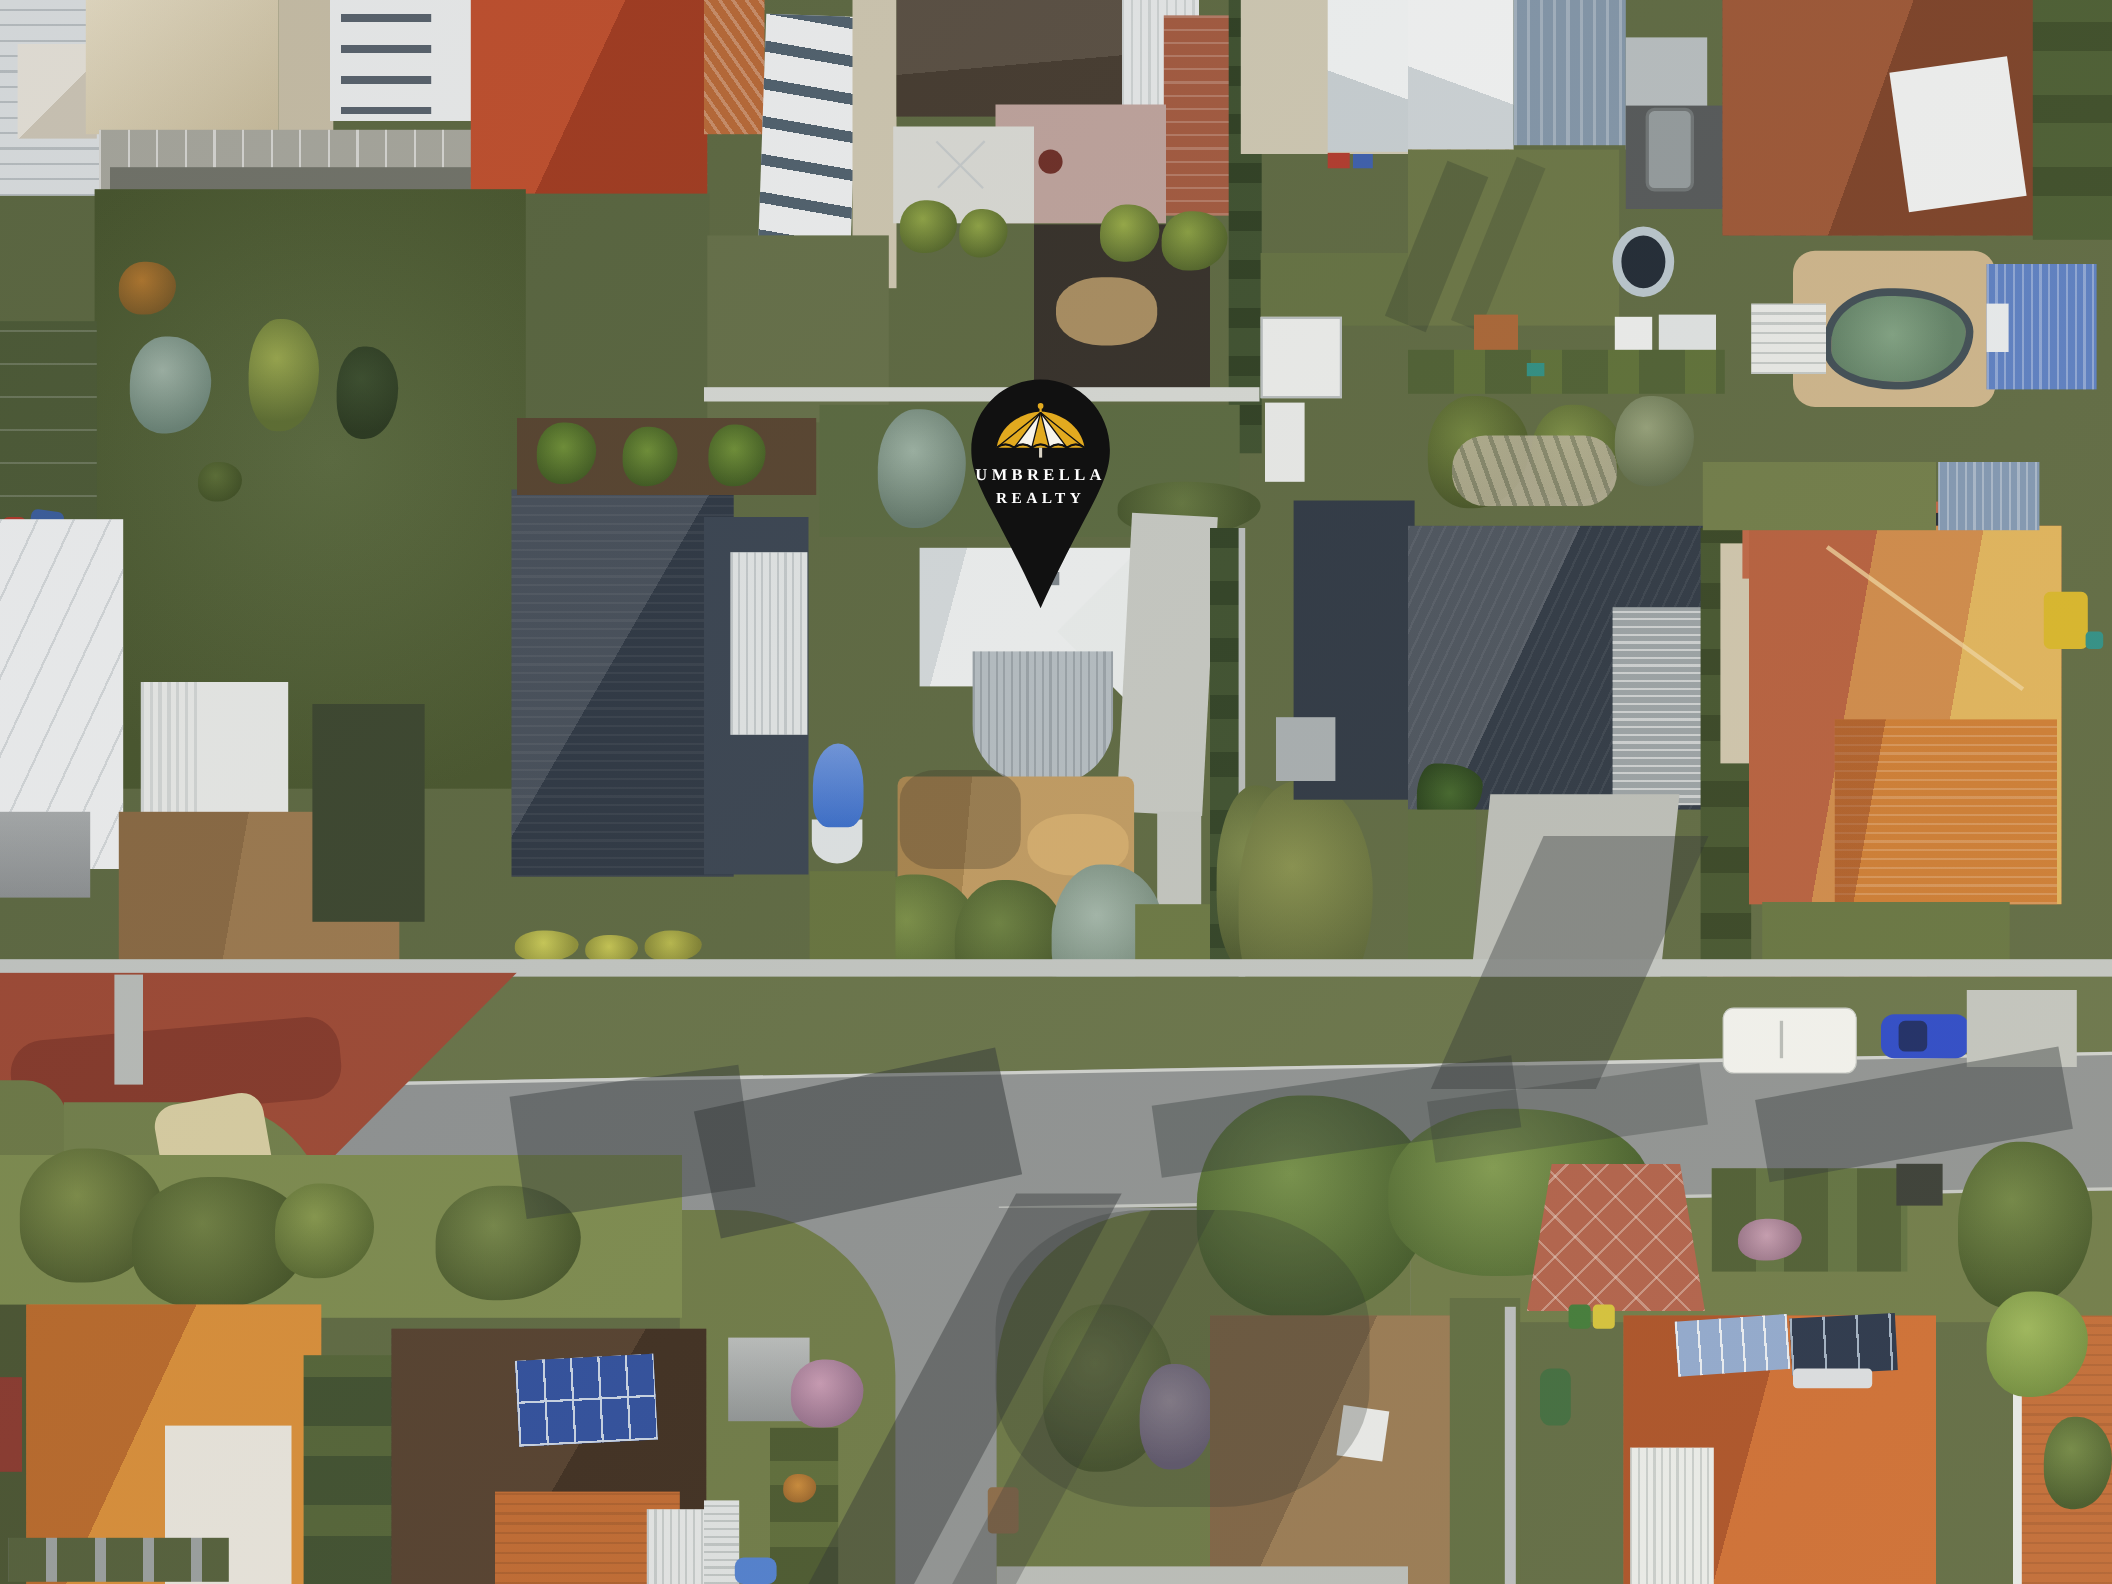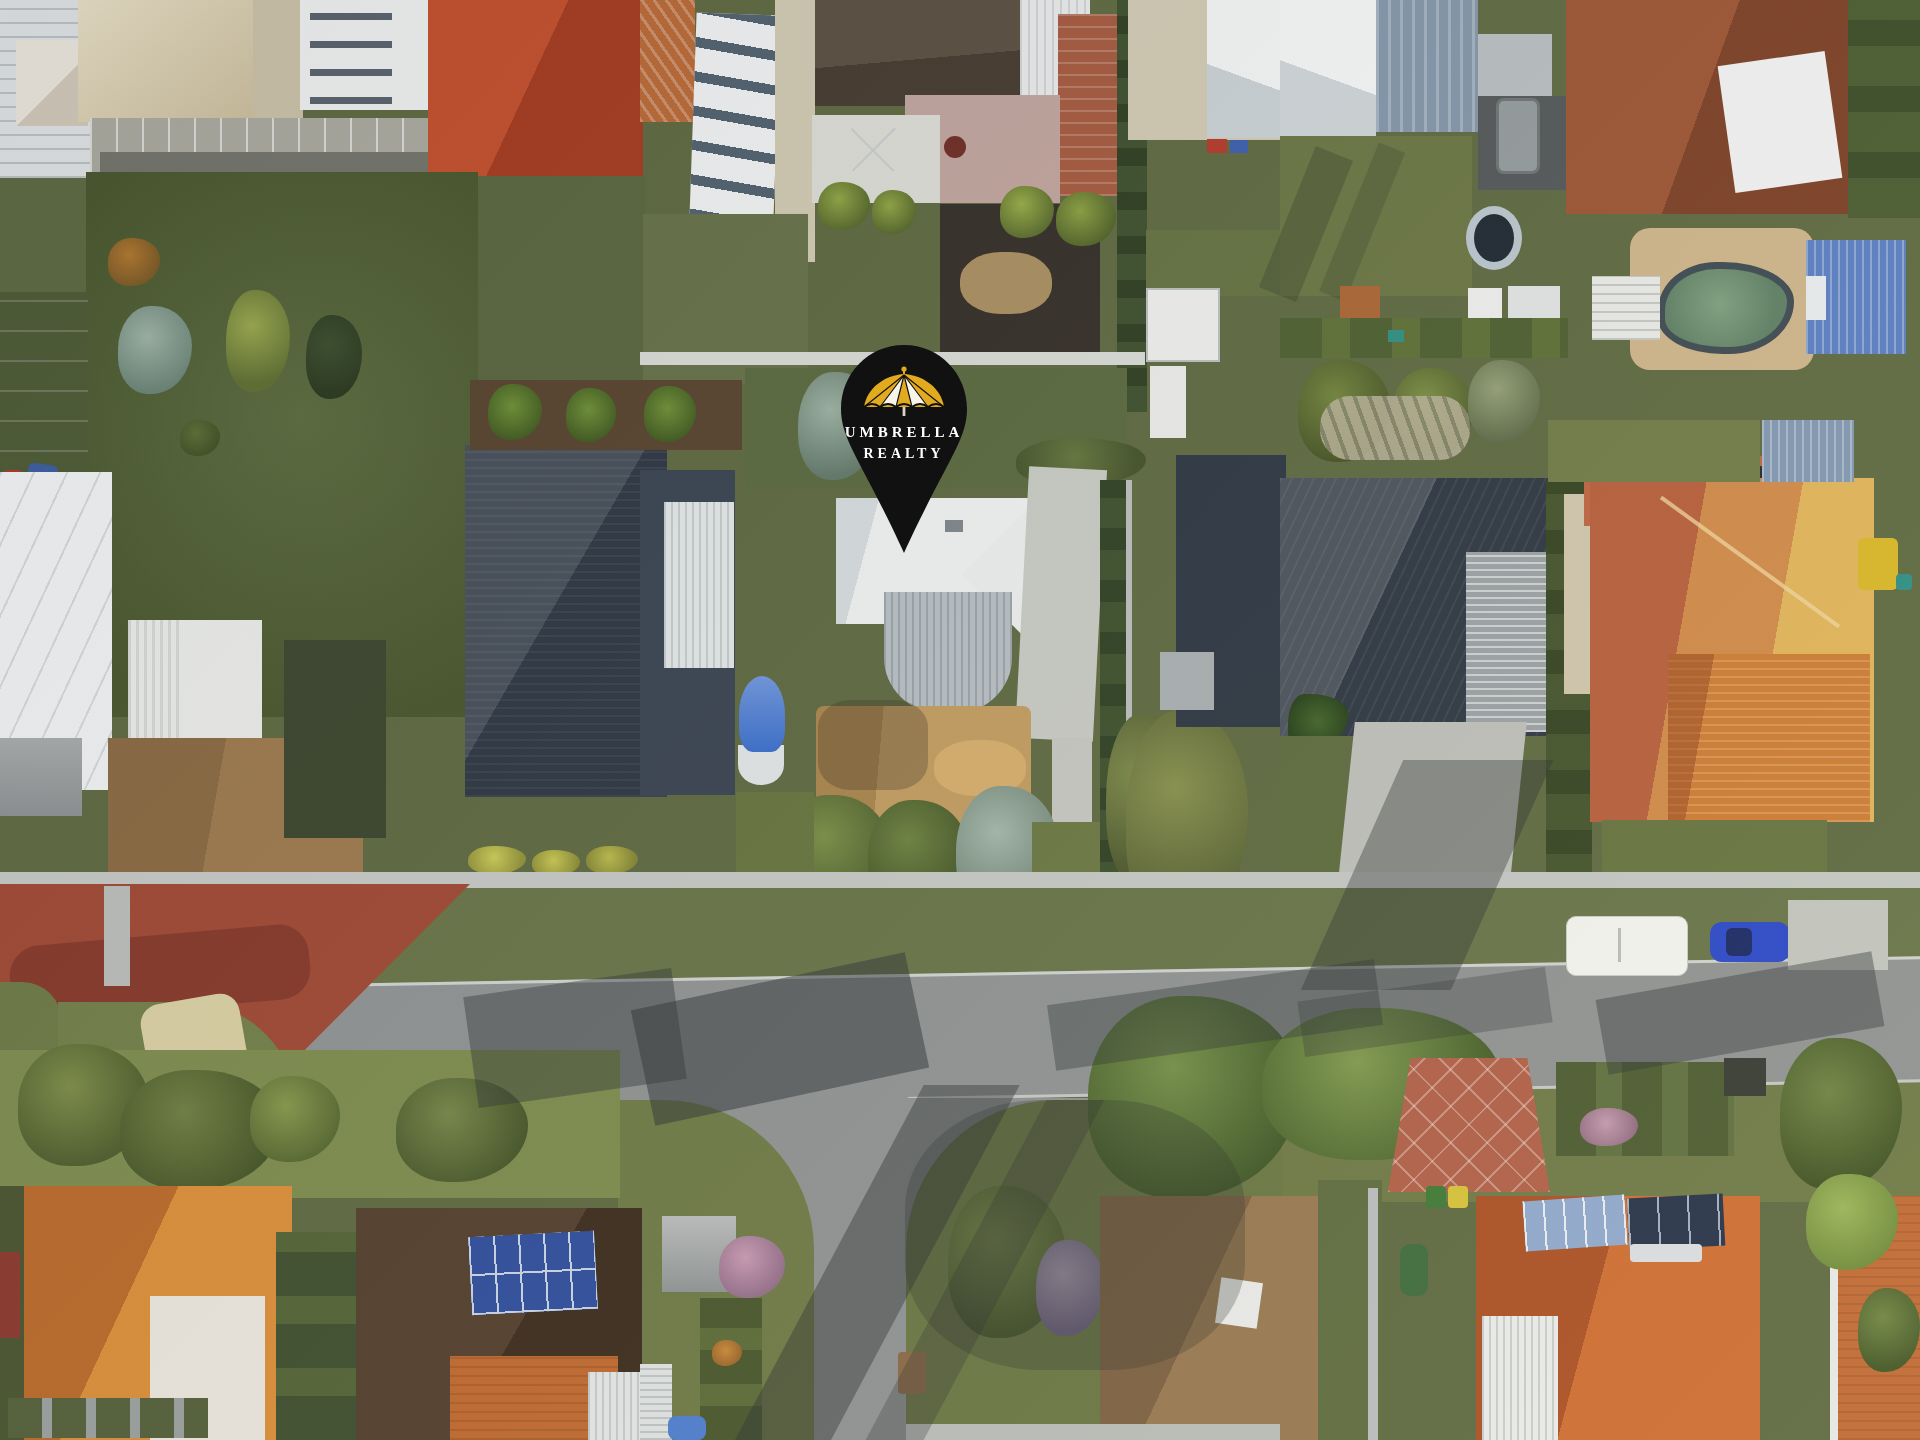--- a/index.html
+++ b/index.html
@@ -237,21 +237,21 @@
   <div class="shadow" style="left:1300px;top:984px;width:250px;height:56px;background:rgba(46,52,54,.3);transform:rotate(-8deg)"></div>
   <div class="shadow" style="left:1600px;top:975px;width:280px;height:76px;background:rgba(46,52,54,.42);transform:rotate(-10deg)"></div>
   <div class="shadow" style="left:828px;top:1085px;width:96px;height:360px;background:rgba(42,48,50,.42);transform:skewX(-28deg)"></div>
   <div class="shadow" style="left:956px;top:1100px;width:58px;height:340px;background:rgba(42,48,50,.28);transform:skewX(-28deg)"></div>
   <div class="shadow" style="left:905px;top:1100px;width:340px;height:270px;background:rgba(40,48,42,.26);border-radius:40%"></div>
   <div class="shadow" style="left:1352px;top:760px;width:150px;height:230px;background:rgba(42,48,50,.38);transform:skewX(-24deg)"></div>
   <div class="shadow" style="left:818px;top:700px;width:110px;height:90px;background:rgba(60,50,35,.3);border-radius:30%"></div>
 
   <div class="shadow" style="left:0;top:0;width:1920px;height:1440px;background:linear-gradient(315deg,rgba(255,230,170,.07),rgba(0,0,20,.05))"></div>
 
-  <div class="b" style="left:839px;top:343px;width:130px;height:212px;z-index:60">
+  <div class="b" style="left:881px;top:343px;width:130px;height:212px;z-index:60">
     <svg width="130" height="212" viewBox="0 0 130 212" aria-hidden="true">
       <path d="M65 2C101 2 128 31 128 66 128 98 106 120 65 210 24 120 2 98 2 66 2 31 29 2 65 2Z" fill="var(--pin-black,#111)"></path>
 
       <g>
         <circle cx="65" cy="26" r="2.6" fill="var(--umbrella-yellow,#e2aa1f)"></circle>
         <rect x="64" y="26" width="2" height="7" fill="var(--umbrella-yellow,#e2aa1f)"></rect>
         <path d="M65 31C47 32 28 44 25 64L105 64C102 44 83 32 65 31Z" fill="var(--umbrella-yellow,#e2aa1f)"></path>
         <path d="M65 32L41 64Q49 58 57 64Z" fill="var(--umbrella-white,#f7f4ec)" stroke="var(--pin-black,#111)" stroke-width="1.2"></path>
         <path d="M65 32L89 64Q81 58 73 64Z" fill="var(--umbrella-white,#f7f4ec)" stroke="var(--pin-black,#111)" stroke-width="1.2"></path>
         <path d="M65 32L25 64M65 32L105 64" stroke="var(--pin-black,#111)" stroke-width="1.2" fill="none"></path>

